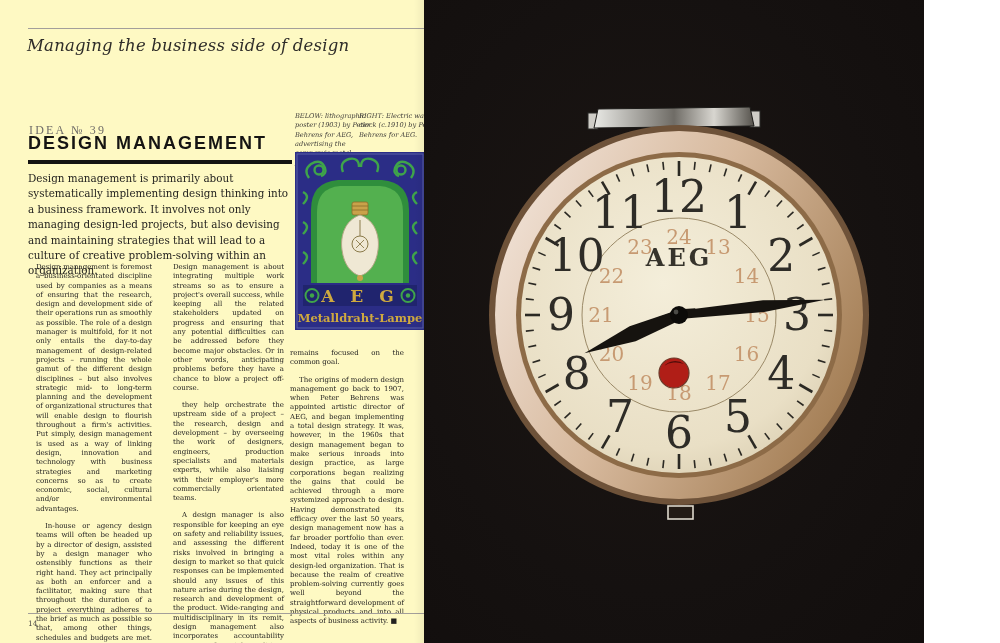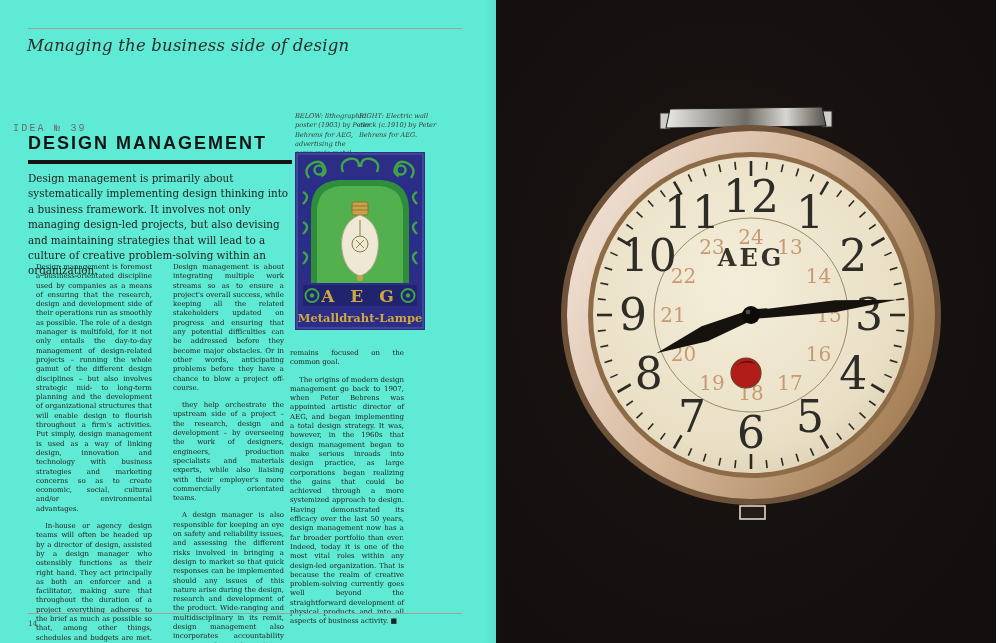--- a/index.html
+++ b/index.html
@@ -3,36 +3,36 @@
 <meta charset="utf-8">
 <style>
   html,body{margin:0;padding:0;}
   body{
     width:1000px;height:643px;position:relative;overflow:hidden;
     font-family:"DejaVu Serif", serif;background:#fff;
   }
   .spread{position:absolute;inset:0;display:flex;}
   
   .page-left{
-    position:relative;width:496px;height:643px;background:#5eead4;flex:0 0 auto;
+    position:relative;width:424px;height:643px;background:#fef9c3;flex:0 0 auto;
   }
   .page-left::after{ 
     content:"";position:absolute;right:0;top:0;width:10px;height:100%;
     background:linear-gradient(to right, rgba(0,0,0,0), rgba(0,0,0,.05));
   }
   .rule{position:absolute;height:1px;background:#a39f9a;}
   .rule-top{left:28px;top:28px;width:434px;}
   .rule-bottom{left:28px;top:613px;width:434px;}
   .running-head{
     position:absolute;left:27px;top:36px;width:340px;
     font-style:italic;font-size:16.5px;color:#2e2c29;letter-spacing:.2px;
   }
   .idea-label{
-    position:absolute;left:13px;top:123px;
-    font-family:Liberation Mono, monospace;font-size:10px;letter-spacing:2.2px;
+    position:absolute;left:29px;top:123px;
+    font-family:Liberation Serif, serif;font-size:12px;letter-spacing:2.2px;
     color:#6e6b68;
   }
   .page-title{
     position:absolute;left:28px;top:133px;
     font-family:"Liberation Sans", sans-serif;font-weight:bold;font-size:18px;
     letter-spacing:2px;color:#151413;
   }
   .title-bar{position:absolute;left:28px;top:160px;width:264px;height:4px;background:#141312;}
   .intro{
     position:absolute;left:28px;top:171px;width:268px;

